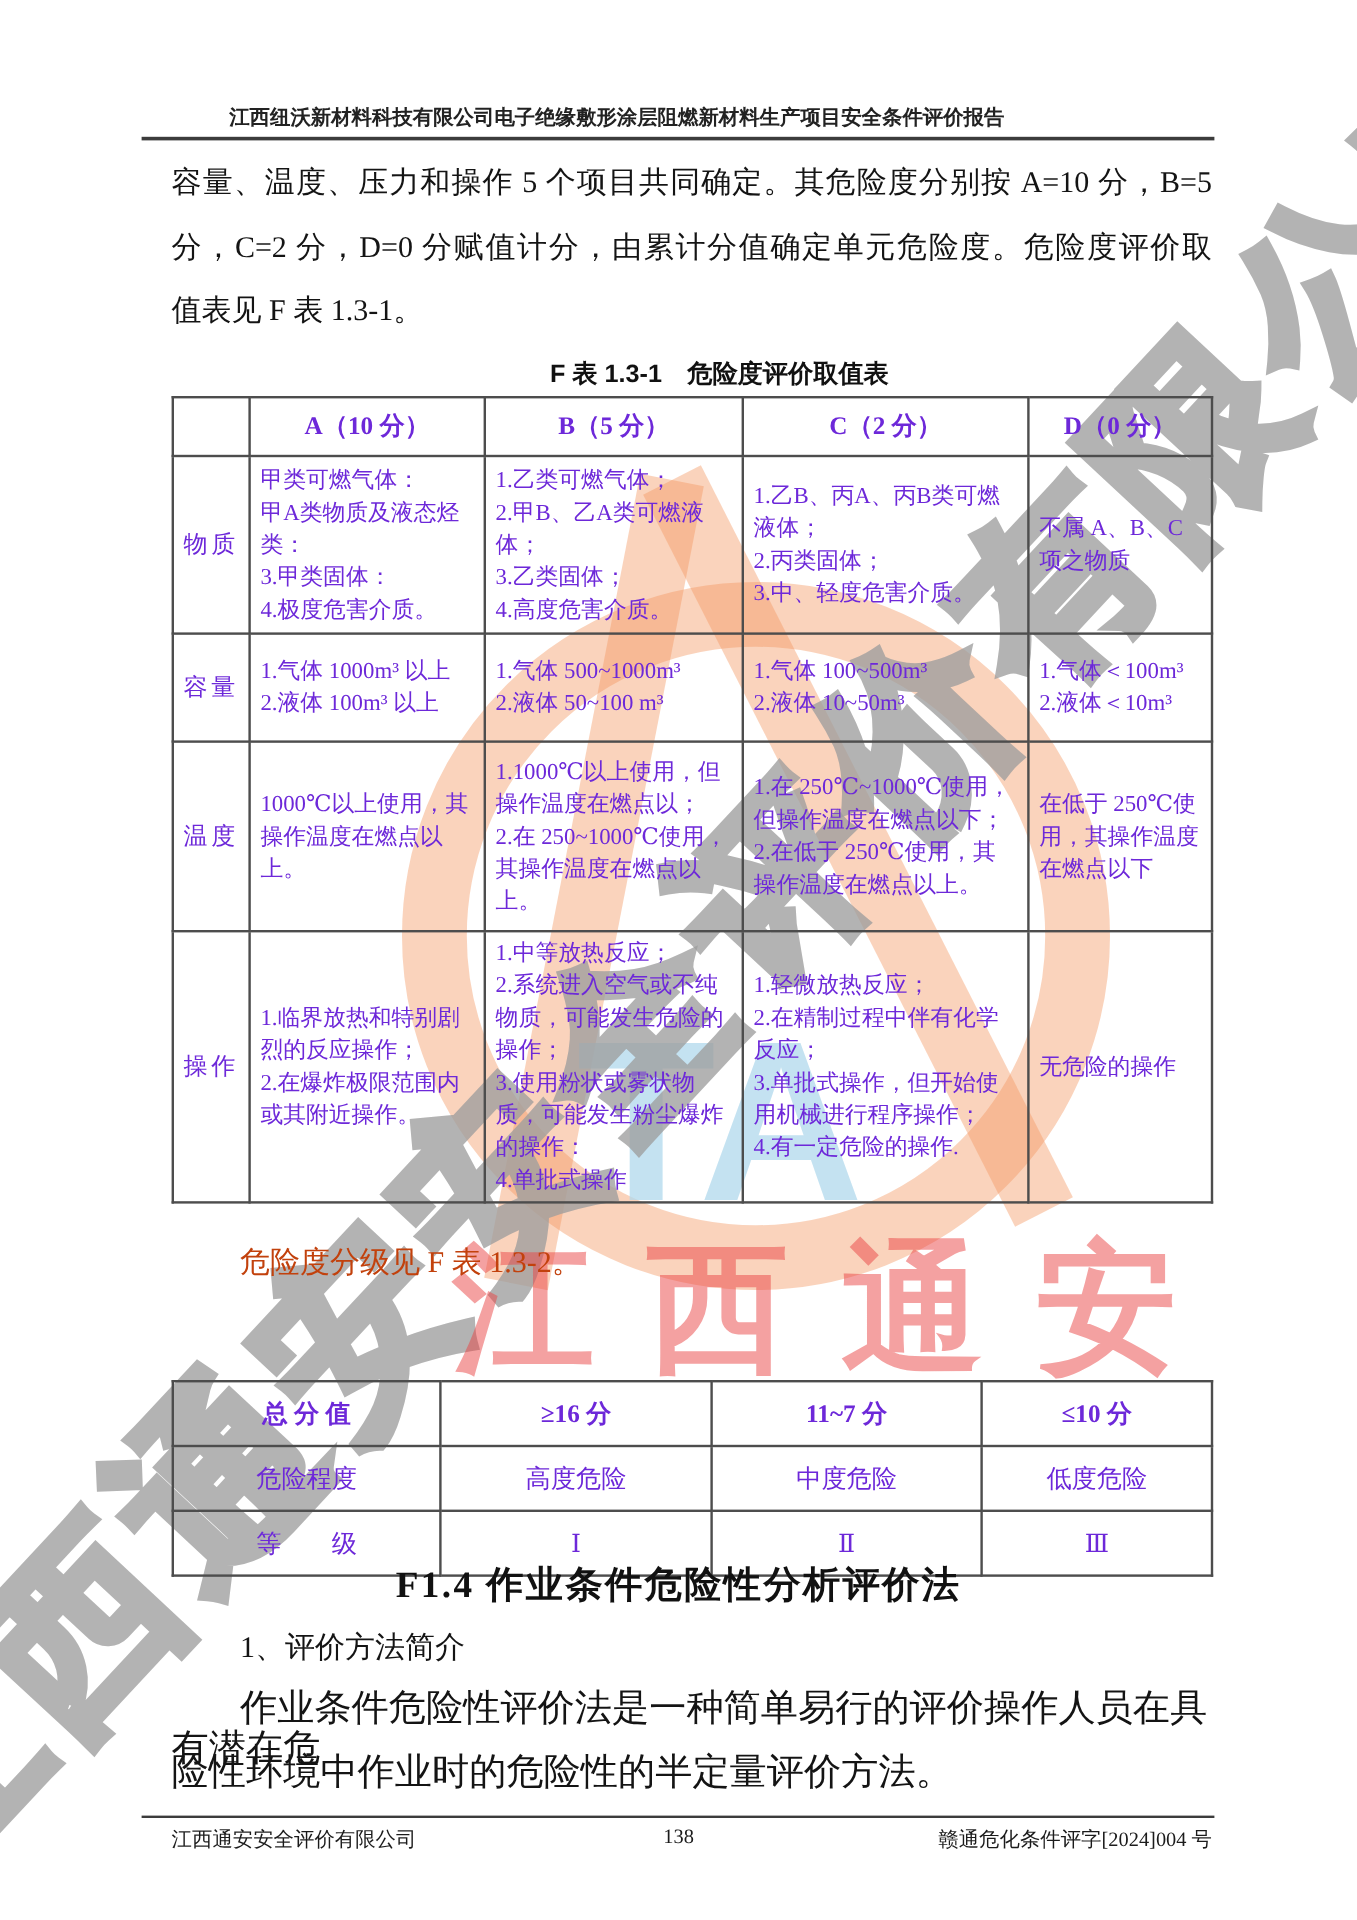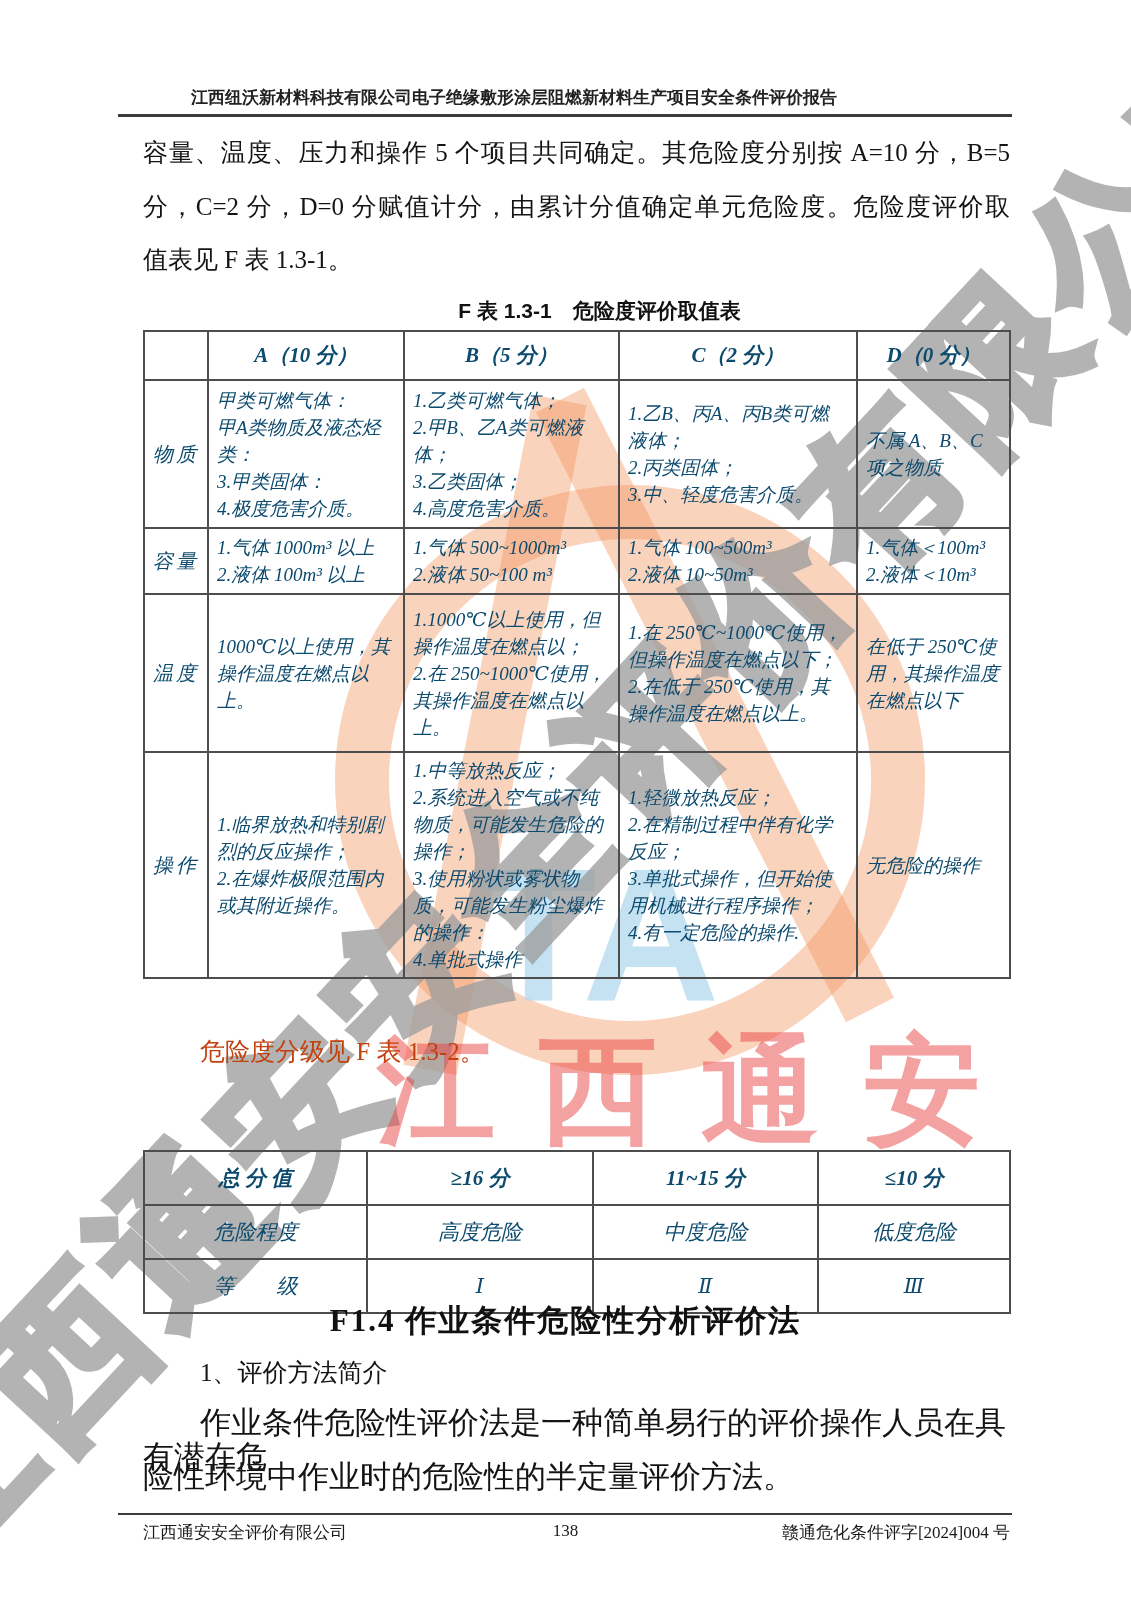--- a/index.html
+++ b/index.html
@@ -53,22 +53,22 @@
     position:absolute;left:0;top:1300px;width:1131px;text-align:center;
     font-size:31px;font-weight:bold;color:#111;letter-spacing:2px;
   }
   .sub-item{position:absolute;left:200px;top:1356px;font-size:25px;color:#141414;}
   .para-line{position:absolute;left:143px;width:867px;font-size:31px;line-height:34px;color:#141414;}
   .para-line.first{text-indent:57px;}
   
   table.t{position:absolute;border-collapse:collapse;table-layout:fixed;background:transparent;}
   table.t td{
     border:2px solid #4d4d4d;vertical-align:middle;
-    font-family:"Liberation Serif","DejaVu Serif",serif;color:#0c4a6e;
-    padding:4px 8px;white-space:pre-line;overflow:hidden;font-style:italic;
+    font-family:"Liberation Serif","DejaVu Serif",serif;color:#6d28d9;
+    padding:4px 8px;white-space:pre-line;overflow:hidden;
   }
   .t1{left:143px;top:330px;width:868px;}
   .t1 td{font-size:19px;line-height:27px;}
   .t1 td.hdr{text-align:center;font-weight:bold;font-size:21px;padding:2px;}
   .t1 td.lab{text-align:center;font-size:20px;letter-spacing:3px;padding:2px;}
   .t1 td.c{text-align:center;}
   .t2{left:143px;top:1150px;width:868px;border-radius:13px;}
   .t2 td{font-size:21px;text-align:center;height:44px;}
   .t2 td.b{font-weight:bold;}
 </style>
@@ -120,21 +120,21 @@
 4.极度危害介质。</td>
         <td>1.乙类可燃气体；
 2.甲B、乙A类可燃液体；
 3.乙类固体；
 4.高度危害介质。</td>
         <td>1.乙B、丙A、丙B类可燃液体；
 2.丙类固体；
 3.中、轻度危害介质。</td>
         <td>不属 A、B、C 项之物质</td>
       </tr>
-      <tr style="height:66px;">
+      <tr style="height:90px;">
         <td class="lab">容量</td>
         <td>1.气体 1000m³ 以上
 2.液体 100m³ 以上</td>
         <td>1.气体 500~1000m³
 2.液体 50~100 m³</td>
         <td>1.气体 100~500m³
 2.液体 10~50m³</td>
         <td>1.气体＜100m³
 2.液体＜10m³</td>
       </tr>
@@ -170,21 +170,21 @@
       <colgroup>
           <col style="width:223px">
           <col style="width:226px">
           <col style="width:225px">
           <col style="width:192px">
         </colgroup>
       <tbody>
           <tr>
         <td class="b">总 分 值</td>
         <td class="b">≥16 分</td>
-        <td class="b">11~15 分</td>
+        <td class="b">11~7 分</td>
         <td class="b">≤10 分</td>
       </tr>
       <tr>
         <td>危险程度</td>
         <td>高度危险</td>
         <td>中度危险</td>
         <td>低度危险</td>
       </tr>
       <tr>
         <td>等　　级</td>

